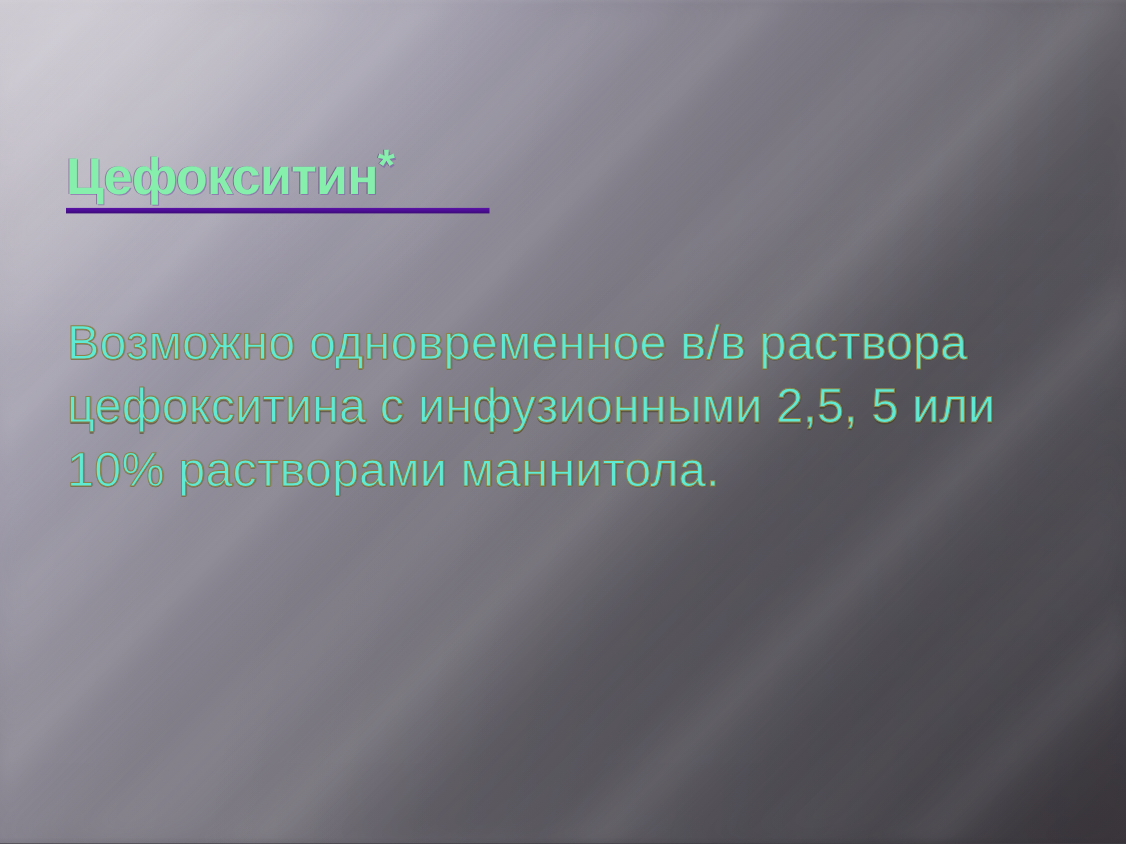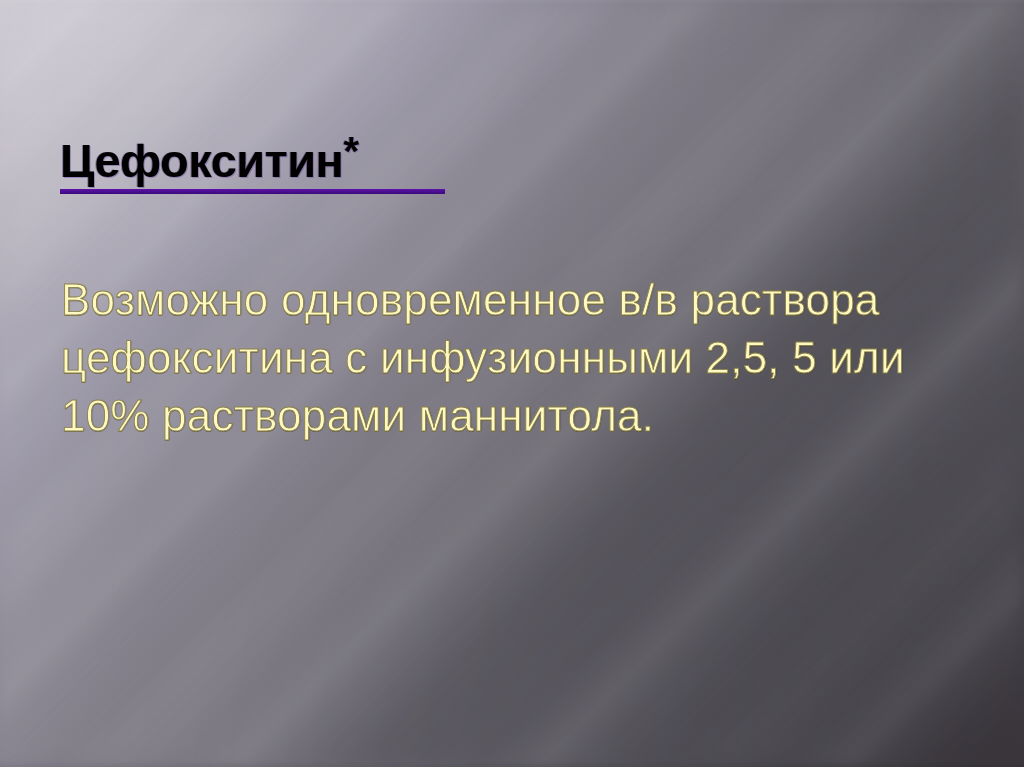--- a/index.html
+++ b/index.html
@@ -102,21 +102,21 @@
   }
 
   .slide-title {
     position: absolute;
     left: 60px;
     top: 131px;
     font-size: 47px;
     font-weight: bold;
     letter-spacing: -0.5px;
     line-height: 1.0;
-    color: #000000;
+    color: #86efac;
     white-space: nowrap;
     text-shadow:
        1px 1px 0 rgba(120,90,170,0.55),
       -1px 0   0 rgba(40,0,80,0.35);
   }
   .slide-title .star {
     font-size: 40px;
     vertical-align: 12px;
     font-weight: bold;
     letter-spacing: 0;
@@ -127,27 +127,27 @@
     top: 189px;
     width: 385px;
     height: 5px;
     background: linear-gradient(to bottom,
         #5c14a6 0%, #4a0d91 55%, #3b0a78 100%);
   }
 
   .body-block {
     position: absolute;
     left: 61px;
-    top: 271px;
+    top: 283px;
     width: 845px;
     font-size: 44px;
     line-height: 58px;
     font-weight: normal;
     letter-spacing: 0.2px;
-    color: #fef9c3;
+    color: #5eead4;
     -webkit-text-stroke: 0.9px #8d8348;
     text-shadow:
       0 1px 0 rgba(70,62,26,0.55),
       1px 0 1px rgba(40,35,12,0.30);
   }
 </style>
 </head>
 <body>
 
 <div class="slide">

